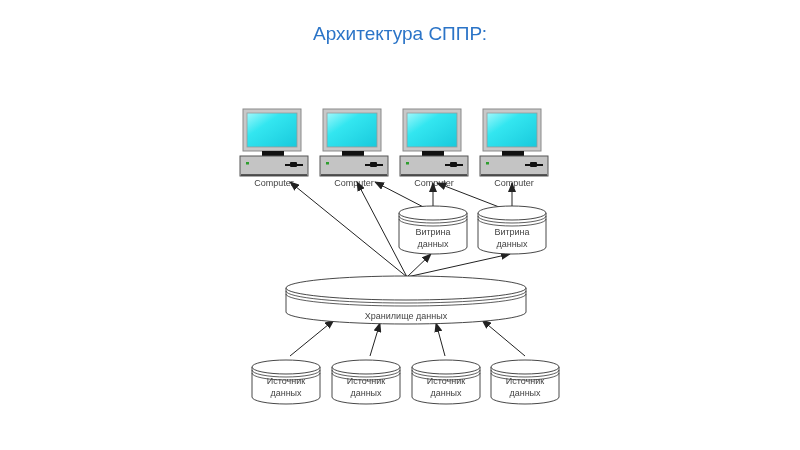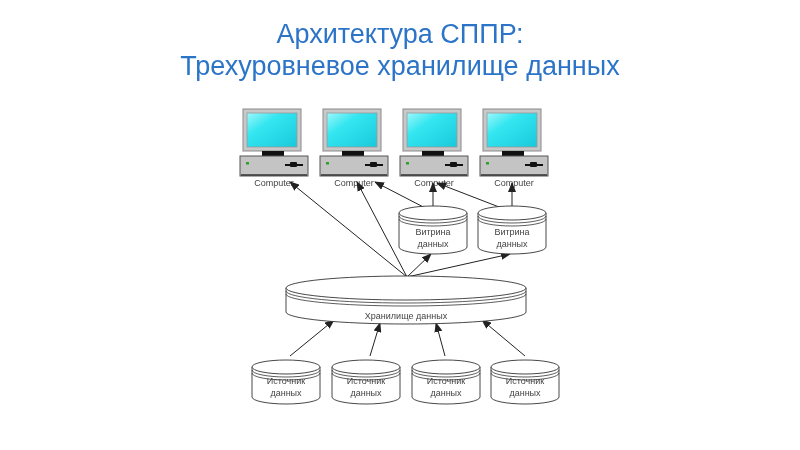--- a/index.html
+++ b/index.html
@@ -1,26 +1,25 @@
 <!DOCTYPE html>
 <html><head>
 <meta charset="utf-8">
 <style>
   html, body { margin: 0; padding: 0; background: #ffffff; }
   body { width: 800px; height: 450px; position: relative; overflow: hidden; font-family: "Liberation Sans", sans-serif; }
-  .title { position: absolute; left: 0; top: 18px; width: 800px; text-align: center; color: #2b74c7; font-size: 27px; line-height: 32px; font-family: "Liberation Sans", sans-serif; }
+  .title { position: absolute; left: 0; top: 18px; width: 800px; text-align: center; color: #2b74c7; font-size: 19px; line-height: 32px; font-family: "Liberation Sans", sans-serif; }
   svg { position: absolute; left: 0; top: 0; }
   svg text { font-family: "Liberation Sans", sans-serif; fill: #444; }
 </style>
 </head>
 <body>
 
 <div class="title">
   <div>Архитектура СППР:</div>
-  <div>Трехуровневое хранилище данных</div>
 </div>
 
 <svg id="diagram" width="800" height="450" viewBox="0 0 800 450" xmlns="http://www.w3.org/2000/svg">
   <defs>
     <marker id="arrowhead" markerWidth="10" markerHeight="8" refX="9" refY="4" orient="auto" markerUnits="userSpaceOnUse">
       <path d="M0,0 L10,4 L0,8 Z" fill="#222"></path>
     </marker>
     <linearGradient id="screenGrad" x1="0" y1="0" x2="1" y2="1">
       <stop offset="0" stop-color="#9ff7fb"></stop>
       <stop offset="0.35" stop-color="#33e6f0"></stop>

